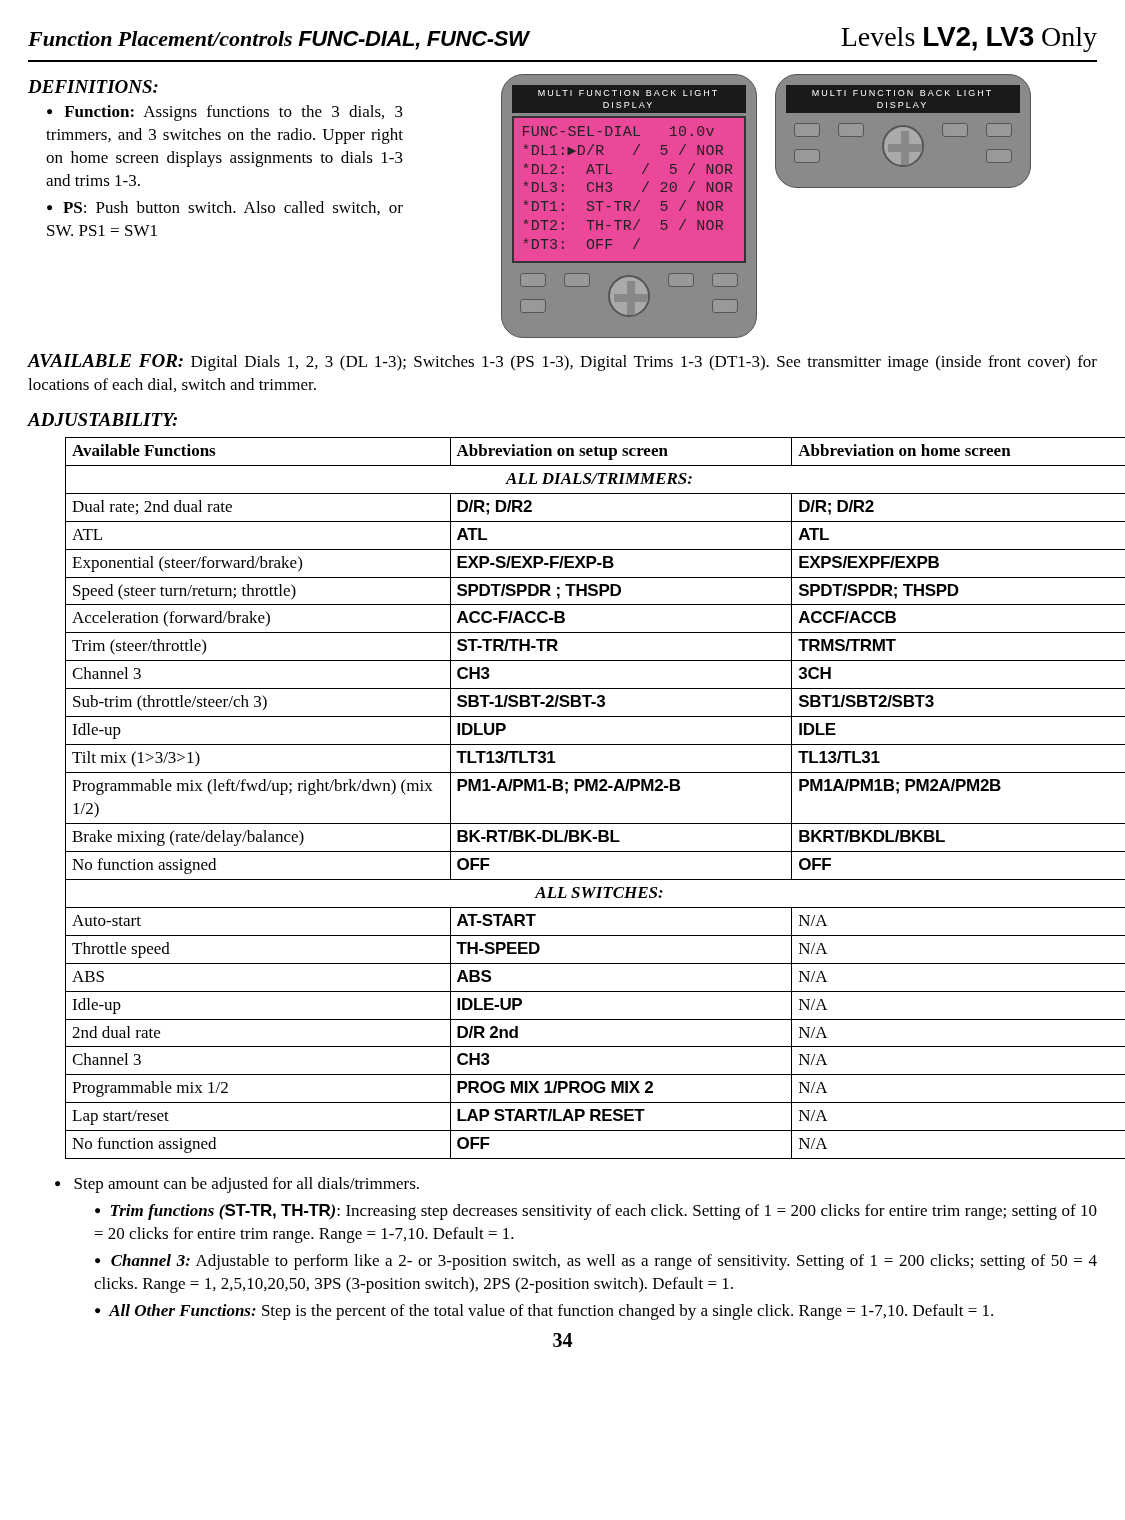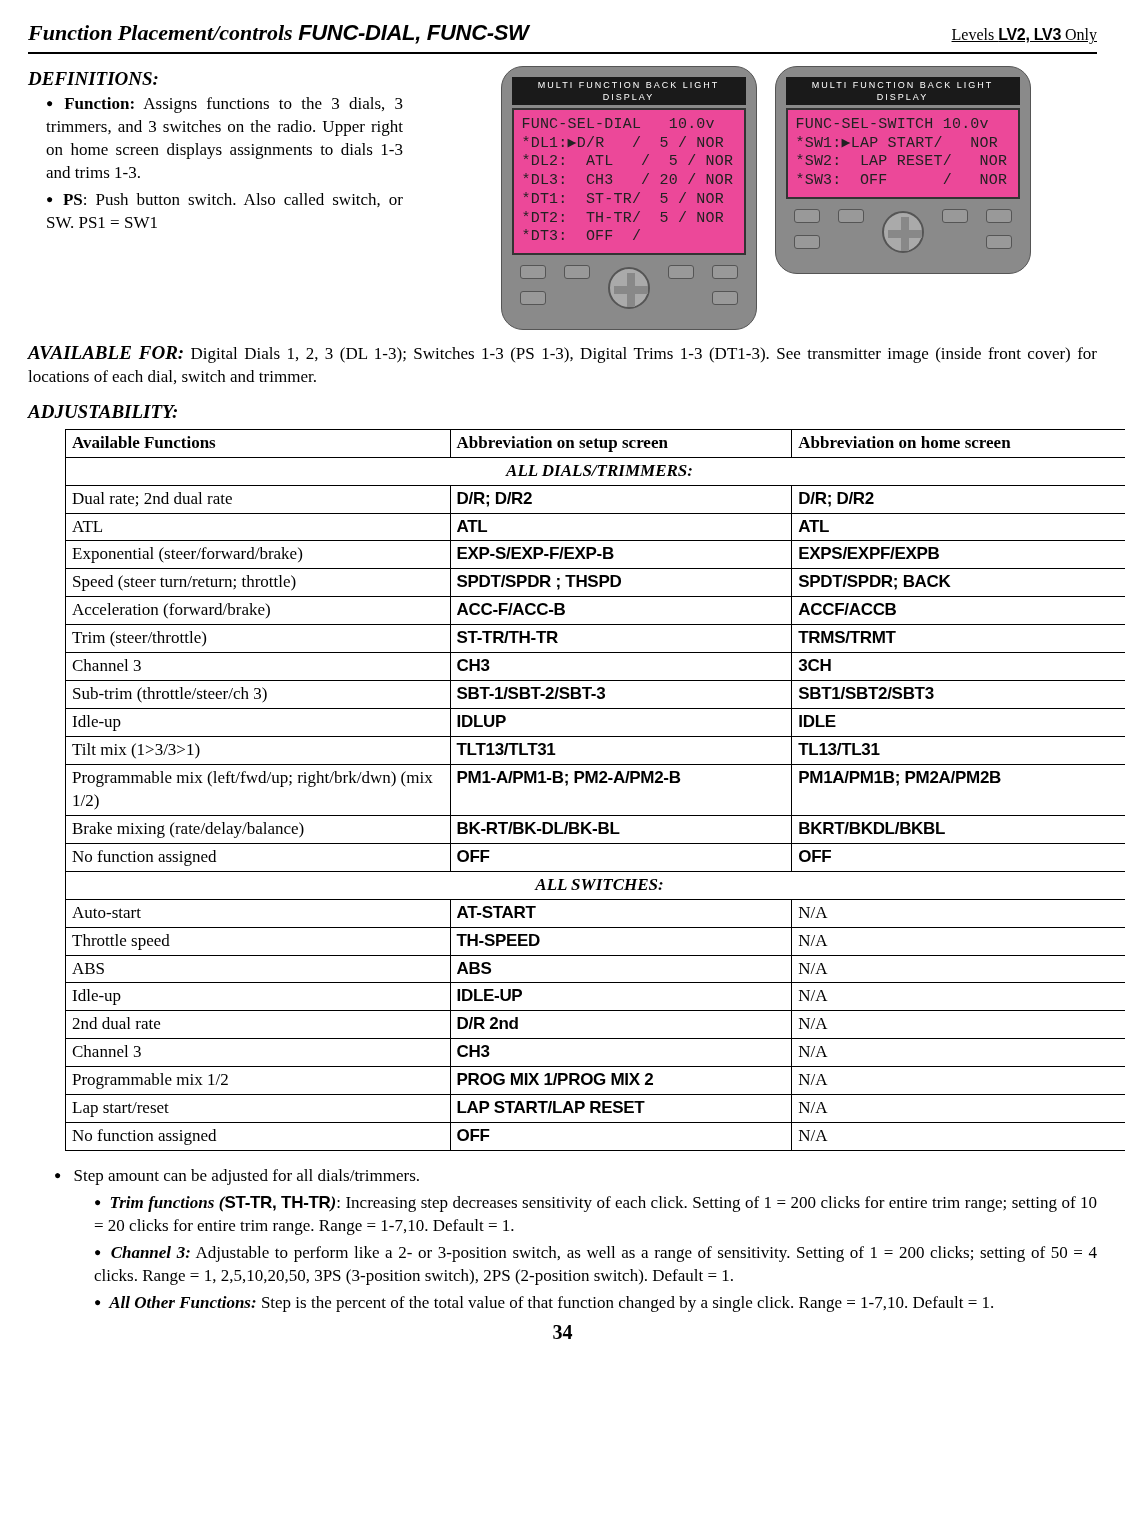--- a/index.html
+++ b/index.html
@@ -1,20 +1,20 @@
 <!DOCTYPE html>
 <html><head>
 <meta charset="utf-8">
 <style>
   * { box-sizing: border-box; margin: 0; padding: 0; }
   body { font-family: "Times New Roman", serif; font-size: 17px; color: #000; background: #fff; width: 1125px; padding: 18px 28px 10px 28px; line-height: 1.35; }
   .titlebar { display: flex; justify-content: space-between; align-items: baseline; border-bottom: 2px solid #000; padding-bottom: 4px; margin-bottom: 12px; }
   .titlebar .left { font-size: 22px; font-weight: bold; font-style: italic; }
   .titlebar .left .cond { font-family: Arial, sans-serif; font-stretch: condensed; letter-spacing: -0.3px; }
-  .titlebar .right { font-size: 16px; text-decoration: underline; }
+  .titlebar .right { font-size: 28px; }
   .cond-b { font-family: Arial, sans-serif; font-weight: bold; letter-spacing: -0.3px; }
   .sec-h { font-style: italic; font-weight: bold; font-size: 19px; margin-bottom: 2px; }
   .def-block { display: flex; gap: 31px; margin-bottom: 10px; }
   .def-text { flex: 0 0 375px; text-align: justify; }
   .def-text ul { list-style: none; padding-left: 18px; }
   .def-text > ul > li { margin-bottom: 4px; }
   .def-text > ul > li::before { content: "●"; margin-right: 6px; font-size: 12px; vertical-align: 2px; }
   .def-text ul ul { padding-left: 36px; }
   .def-text ul ul li::before { content: "●"; margin-right: 6px; font-size: 12px; vertical-align: 2px; }
   .screens { flex: 1; display: flex; gap: 18px; justify-content: center; align-items: flex-start; }
@@ -76,24 +76,20 @@
         <div class="b" style="left:8px; top:4px;"></div>
         <div class="b" style="left:52px; top:4px;"></div>
         <div class="b" style="right:52px; top:4px;"></div>
         <div class="b" style="right:8px; top:4px;"></div>
         <div class="b" style="left:8px; top:30px;"></div>
         <div class="b" style="right:8px; top:30px;"></div>
       </div>
     </div>
     <div class="device">
       <div class="dev-strip">MULTI  FUNCTION  BACK  LIGHT  DISPLAY</div>
-      <div class="dev-lcd">FUNC-SEL-SWITCH 10.0v
-*SW1:▶LAP START/   NOR
-*SW2:  LAP RESET/   NOR
-*SW3:  OFF      /   NOR</div>
       <div class="dev-btns">
         <div class="dpad"></div>
         <div class="b" style="left:8px; top:4px;"></div>
         <div class="b" style="left:52px; top:4px;"></div>
         <div class="b" style="right:52px; top:4px;"></div>
         <div class="b" style="right:8px; top:4px;"></div>
         <div class="b" style="left:8px; top:30px;"></div>
         <div class="b" style="right:8px; top:30px;"></div>
       </div>
     </div>
@@ -128,21 +124,21 @@
         <td><span class="cond-b">ATL</span></td>
       </tr>
       <tr>
         <td>Exponential (steer/forward/brake)</td>
         <td><span class="cond-b">EXP-S/EXP-F/EXP-B</span></td>
         <td><span class="cond-b">EXPS/EXPF/EXPB</span></td>
       </tr>
       <tr>
         <td>Speed (steer turn/return; throttle)</td>
         <td><span class="cond-b">SPDT/SPDR ; THSPD</span></td>
-        <td><span class="cond-b">SPDT/SPDR; BACK</span></td>
+        <td><span class="cond-b">SPDT/SPDR; THSPD</span></td>
       </tr>
       <tr>
         <td>Acceleration (forward/brake)</td>
         <td><span class="cond-b">ACC-F/ACC-B</span></td>
         <td><span class="cond-b">ACCF/ACCB</span></td>
       </tr>
       <tr>
         <td>Trim (steer/throttle)</td>
         <td><span class="cond-b">ST-TR/TH-TR</span></td>
         <td><span class="cond-b">TRMS/TRMT</span></td>

